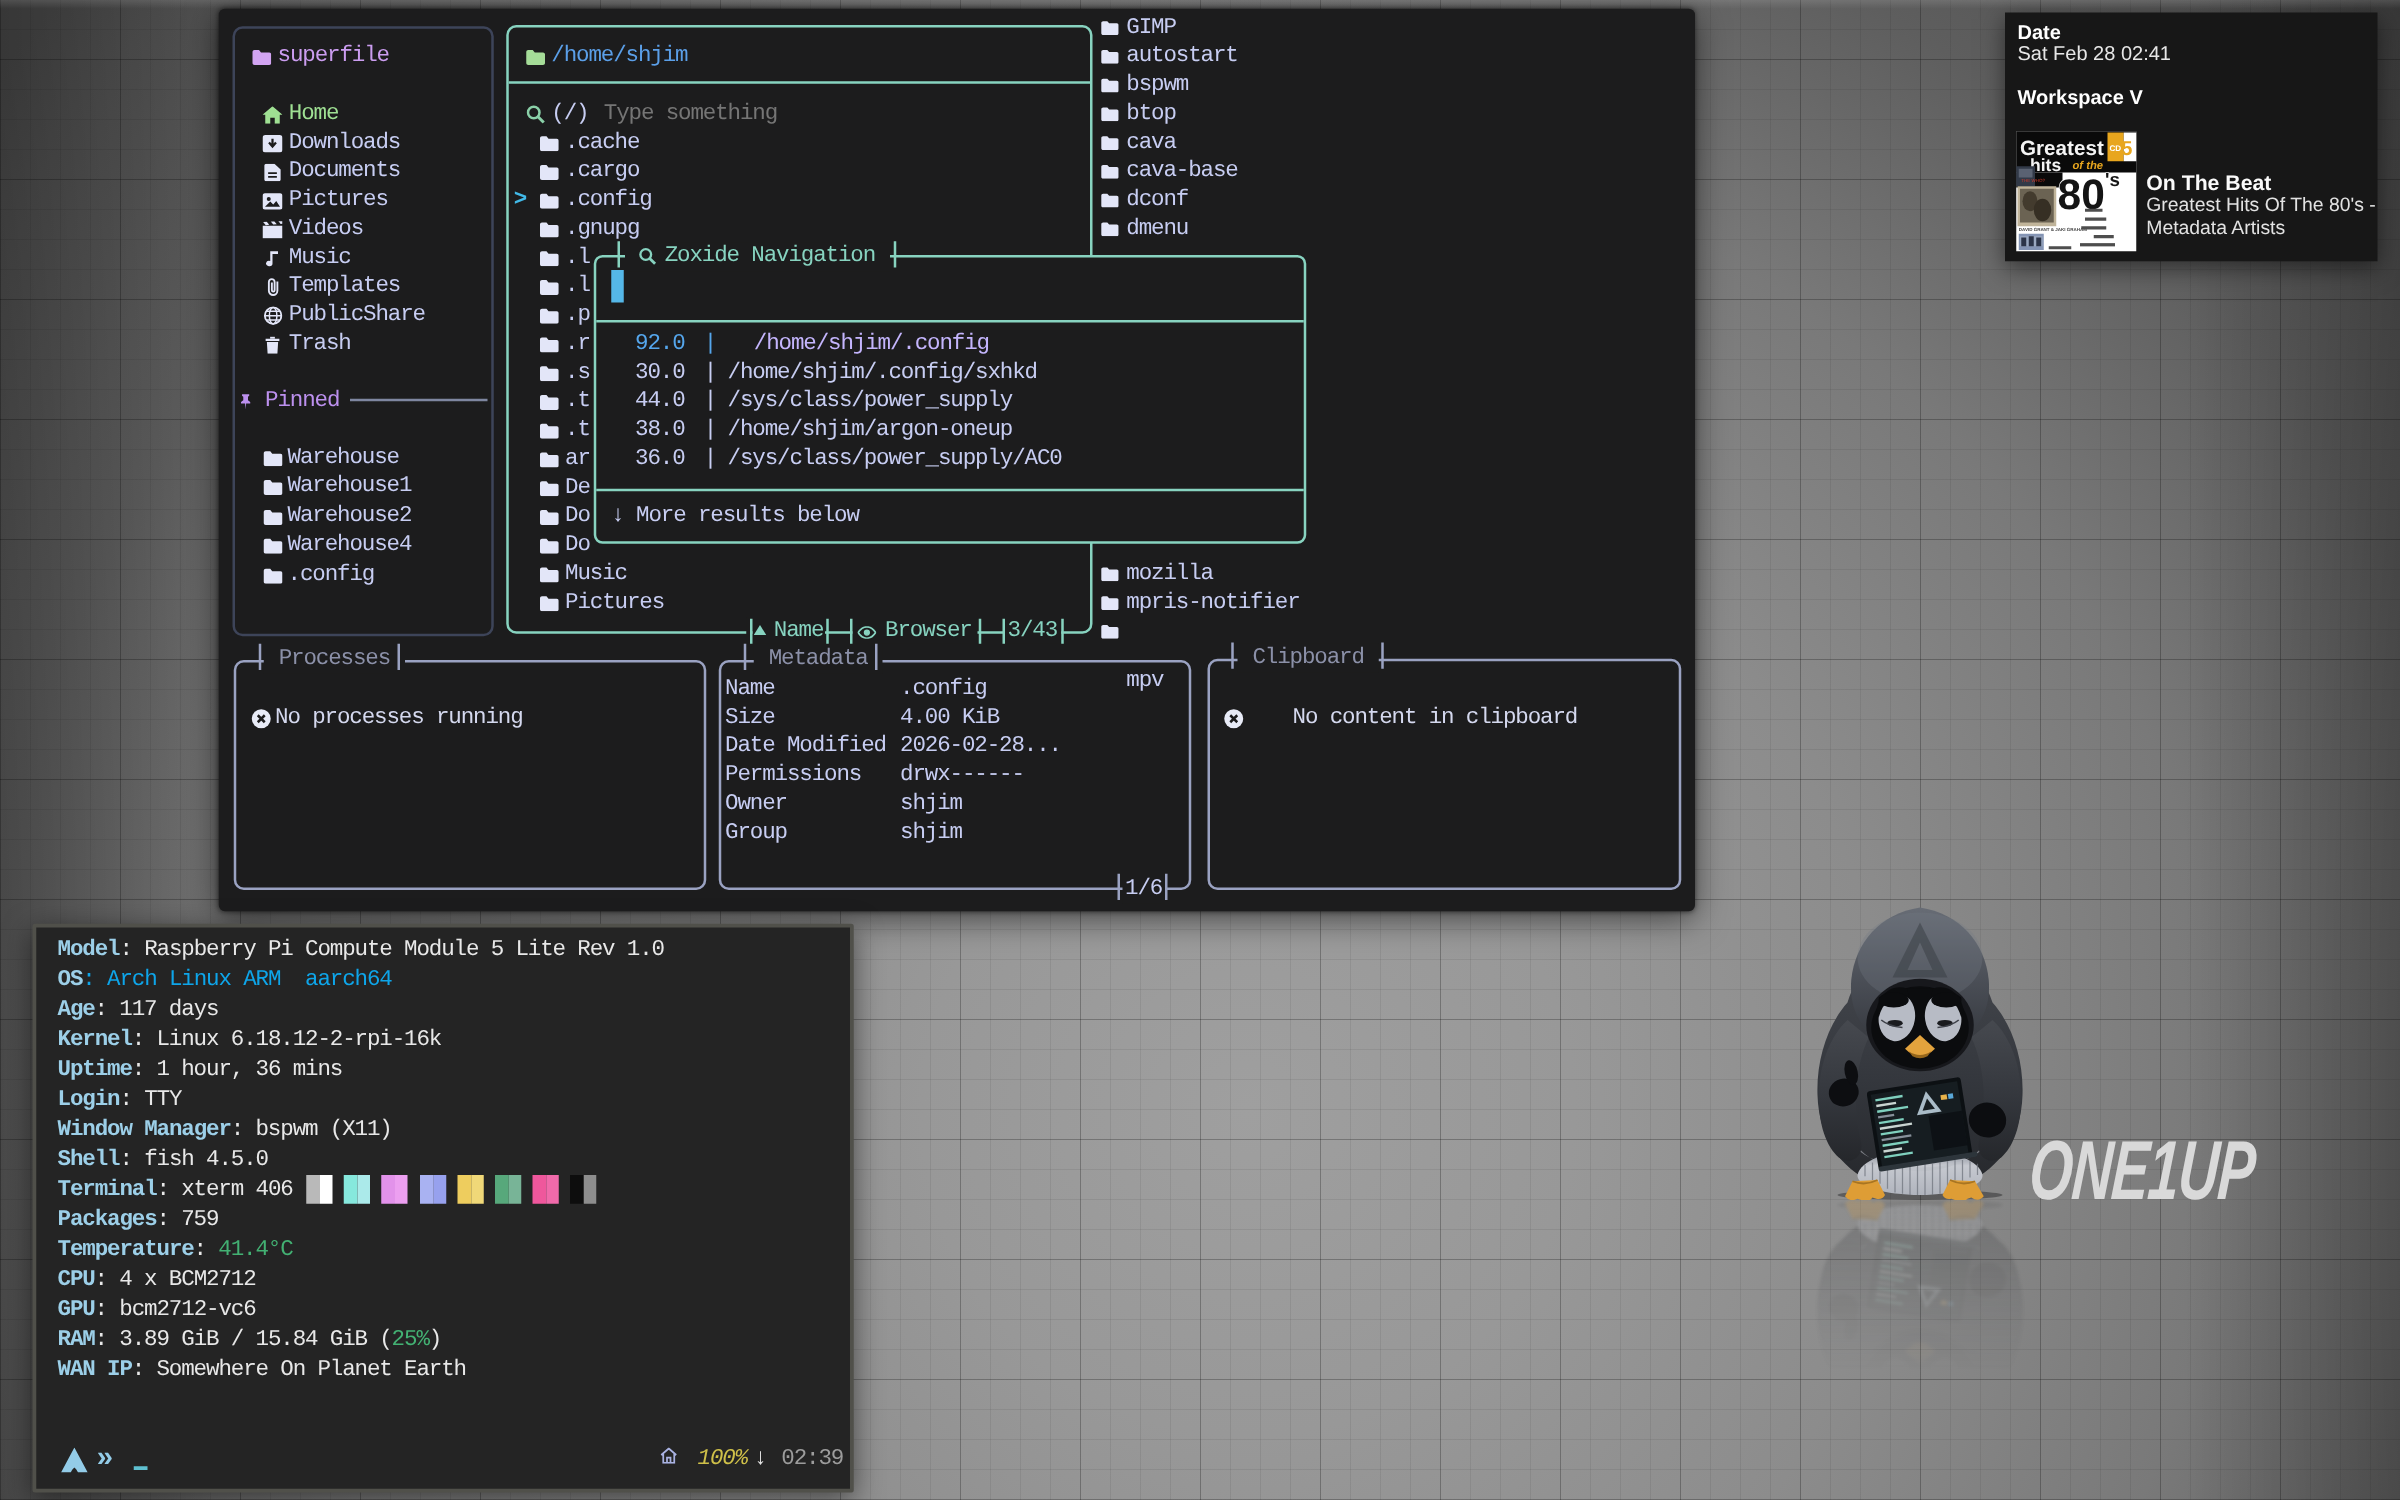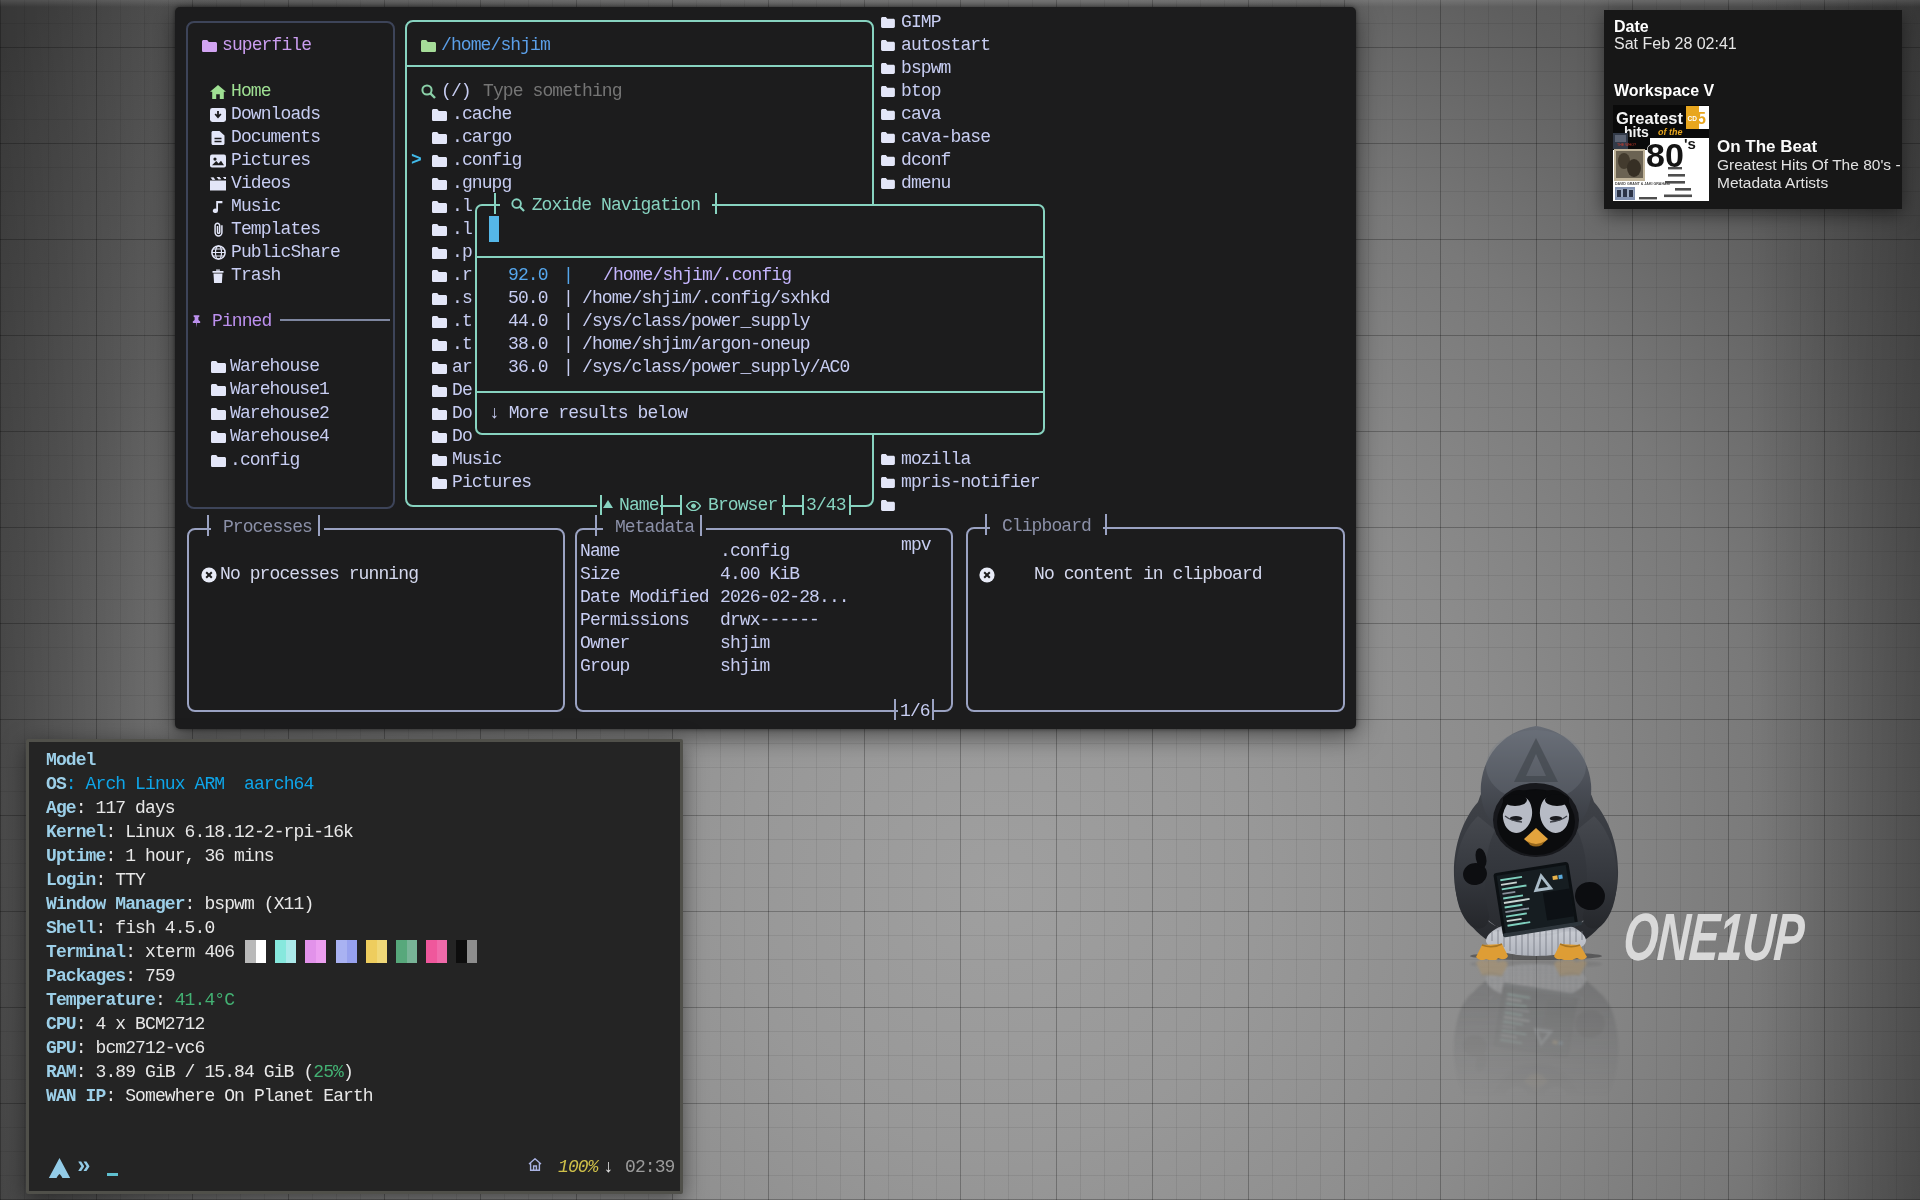--- a/index.html
+++ b/index.html
@@ -304,21 +304,21 @@
     <svg class="ic" style="left:336px;top:191px" width="14" height="14">
       <use href="#mag" fill="#87d3c0" stroke="#87d3c0"></use>
     </svg>
     <div class="vline" style="left:319px;top:186px;height:21px;background:#87d3c0;"></div>
     <div class="vline" style="left:540px;top:186px;height:21px;background:#87d3c0;"></div>
     <div class="a" style="left:314px;top:209px;width:10px;height:26px;background:#55b7e8;"></div>
     <div class="hline" style="left:302px;top:249px;width:566px;background:#87d3c0;"></div>
     <span class="m" style="left:333px;top:257px;color:#55a6ec;">92.0</span>
     <span class="m" style="left:388px;top:257px;color:#55a6ec;">|</span>
     <span class="m" style="left:428px;top:257px;color:#c4b5fd;">/home/shjim/.config</span>
-    <span class="m" style="left:333px;top:280px;color:#c7cdf2;">50.0</span>
+    <span class="m" style="left:333px;top:280px;color:#c7cdf2;">30.0</span>
     <span class="m" style="left:388px;top:280px;color:#c7cdf2;">|</span>
     <span class="m" style="left:407px;top:280px;color:#c7cdf2;">/home/shjim/.config/sxhkd</span>
     <span class="m" style="left:333px;top:303px;color:#c7cdf2;">44.0</span>
     <span class="m" style="left:388px;top:303px;color:#c7cdf2;">|</span>
     <span class="m" style="left:407px;top:303px;color:#c7cdf2;">/sys/class/power_supply</span>
     <span class="m" style="left:333px;top:326px;color:#c7cdf2;">38.0</span>
     <span class="m" style="left:388px;top:326px;color:#c7cdf2;">|</span>
     <span class="m" style="left:407px;top:326px;color:#c7cdf2;">/home/shjim/argon-oneup</span>
     <span class="m" style="left:333px;top:349px;color:#c7cdf2;">36.0</span>
     <span class="m" style="left:388px;top:349px;color:#c7cdf2;">|</span>
@@ -357,20 +357,21 @@
     <div class="vline" style="left:810px;top:507px;height:21px;background:#9aa2c2;"></div>
     <div class="vline" style="left:930px;top:507px;height:21px;background:#9aa2c2;"></div>
     <svg class="ic" style="left:804px;top:560px" width="16" height="16">
       <use href="#cx" fill="" stroke="" stroke-width="0"></use>
     </svg>
     <span class="m" style="left:835px;top:556px;color:#d4d8ee;margin-left:24px;">No content in clipboard</span>
 </div>
 
 <div class="a" id="term" style="left:26px;top:739px;width:657px;height:455px;border:3px solid #50504a;background:#242424;box-sizing:border-box;border-radius:2px;box-shadow:0 6px 22px rgba(0,0,0,.5);">
 <span class="tm" style="left:17px;top:6px;color:#9ccfe8;font-weight:bold;">Model</span>
+    <span class="tm" style="left:66.5px;top:6px;color:#e8e8e8;">: Raspberry Pi Compute Module 5 Lite Rev 1.0</span>
     <span class="tm" style="left:17px;top:30px;color:#9ccfe8;font-weight:bold;">OS</span>
     <span class="tm" style="left:36.8px;top:30px;color:#0ea5e9;">: Arch Linux ARM  aarch64</span>
     <span class="tm" style="left:17px;top:54px;color:#9ccfe8;font-weight:bold;">Age</span>
     <span class="tm" style="left:46.7px;top:54px;color:#e8e8e8;">: 117 days</span>
     <span class="tm" style="left:17px;top:78px;color:#9ccfe8;font-weight:bold;">Kernel</span>
     <span class="tm" style="left:76.4px;top:78px;color:#e8e8e8;">: Linux 6.18.12-2-rpi-16k</span>
     <span class="tm" style="left:17px;top:102px;color:#9ccfe8;font-weight:bold;">Uptime</span>
     <span class="tm" style="left:76.4px;top:102px;color:#e8e8e8;">: 1 hour, 36 mins</span>
     <span class="tm" style="left:17px;top:126px;color:#9ccfe8;font-weight:bold;">Login</span>
     <span class="tm" style="left:66.5px;top:126px;color:#e8e8e8;">: TTY</span>
@@ -420,21 +421,21 @@
       <use href="#homeo" fill="#a9b2e2" stroke="#a9b2e2"></use>
     </svg>
     <span class="tm" style="left:529px;top:413px;color:#cfc049;font-style:italic;">100%</span>
     <span class="tm" style="left:574px;top:413px;color:#e4e4e4;">↓</span>
     <span class="tm" style="left:596px;top:413px;color:#9c9c9c;">02:39</span>
 </div>
 
 <div class="a" id="wid" style="left:1604px;top:10px;width:298px;height:199px;background:#171717;box-shadow:0 5px 18px rgba(0,0,0,.5);">
 <span class="ws" style="left:10px;top:7px;font-size:16px;font-weight:bold;color:#ffffff;line-height:20px;">Date</span>
     <span class="ws" style="left:10px;top:24px;font-size:16px;color:#e6e6e6;line-height:20px;">Sat Feb 28 02:41</span>
-    <span class="ws" style="left:10px;top:59px;font-size:16px;font-weight:bold;color:#ffffff;line-height:20px;margin-top:12px;">Workspace V</span>
+    <span class="ws" style="left:10px;top:59px;font-size:16px;font-weight:bold;color:#ffffff;line-height:20px;">Workspace V</span>
     <svg class="ic" style="left:9px;top:95px" width="96" height="96" viewBox="0 0 96 96">
 <rect width="96" height="96" fill="#ffffff"></rect>
 <rect width="96" height="33" fill="#0a0a0a"></rect>
 <rect x="0" y="33" width="37" height="12" fill="#0a0a0a"></rect>
 <text x="3" y="19" font-family="Liberation Sans" font-size="16.5" font-weight="bold" fill="#f4f4f4" textLength="67">Greatest</text>
 <text x="11" y="31.5" font-family="Liberation Sans" font-size="14" font-weight="bold" fill="#f4f4f4">hits</text>
 <text x="45" y="30" font-family="Liberation Sans" font-size="9" font-weight="bold" font-style="italic" fill="#e8a61e">of the</text>
 <rect x="73" y="1" width="13" height="23" fill="#e8a61e"></rect>
       <rect x="86" y="1" width="10" height="23" fill="#ffffff"></rect>
 <text x="74.5" y="16" font-family="Liberation Sans" font-size="6.5" font-weight="bold" fill="#fff">CD</text>

